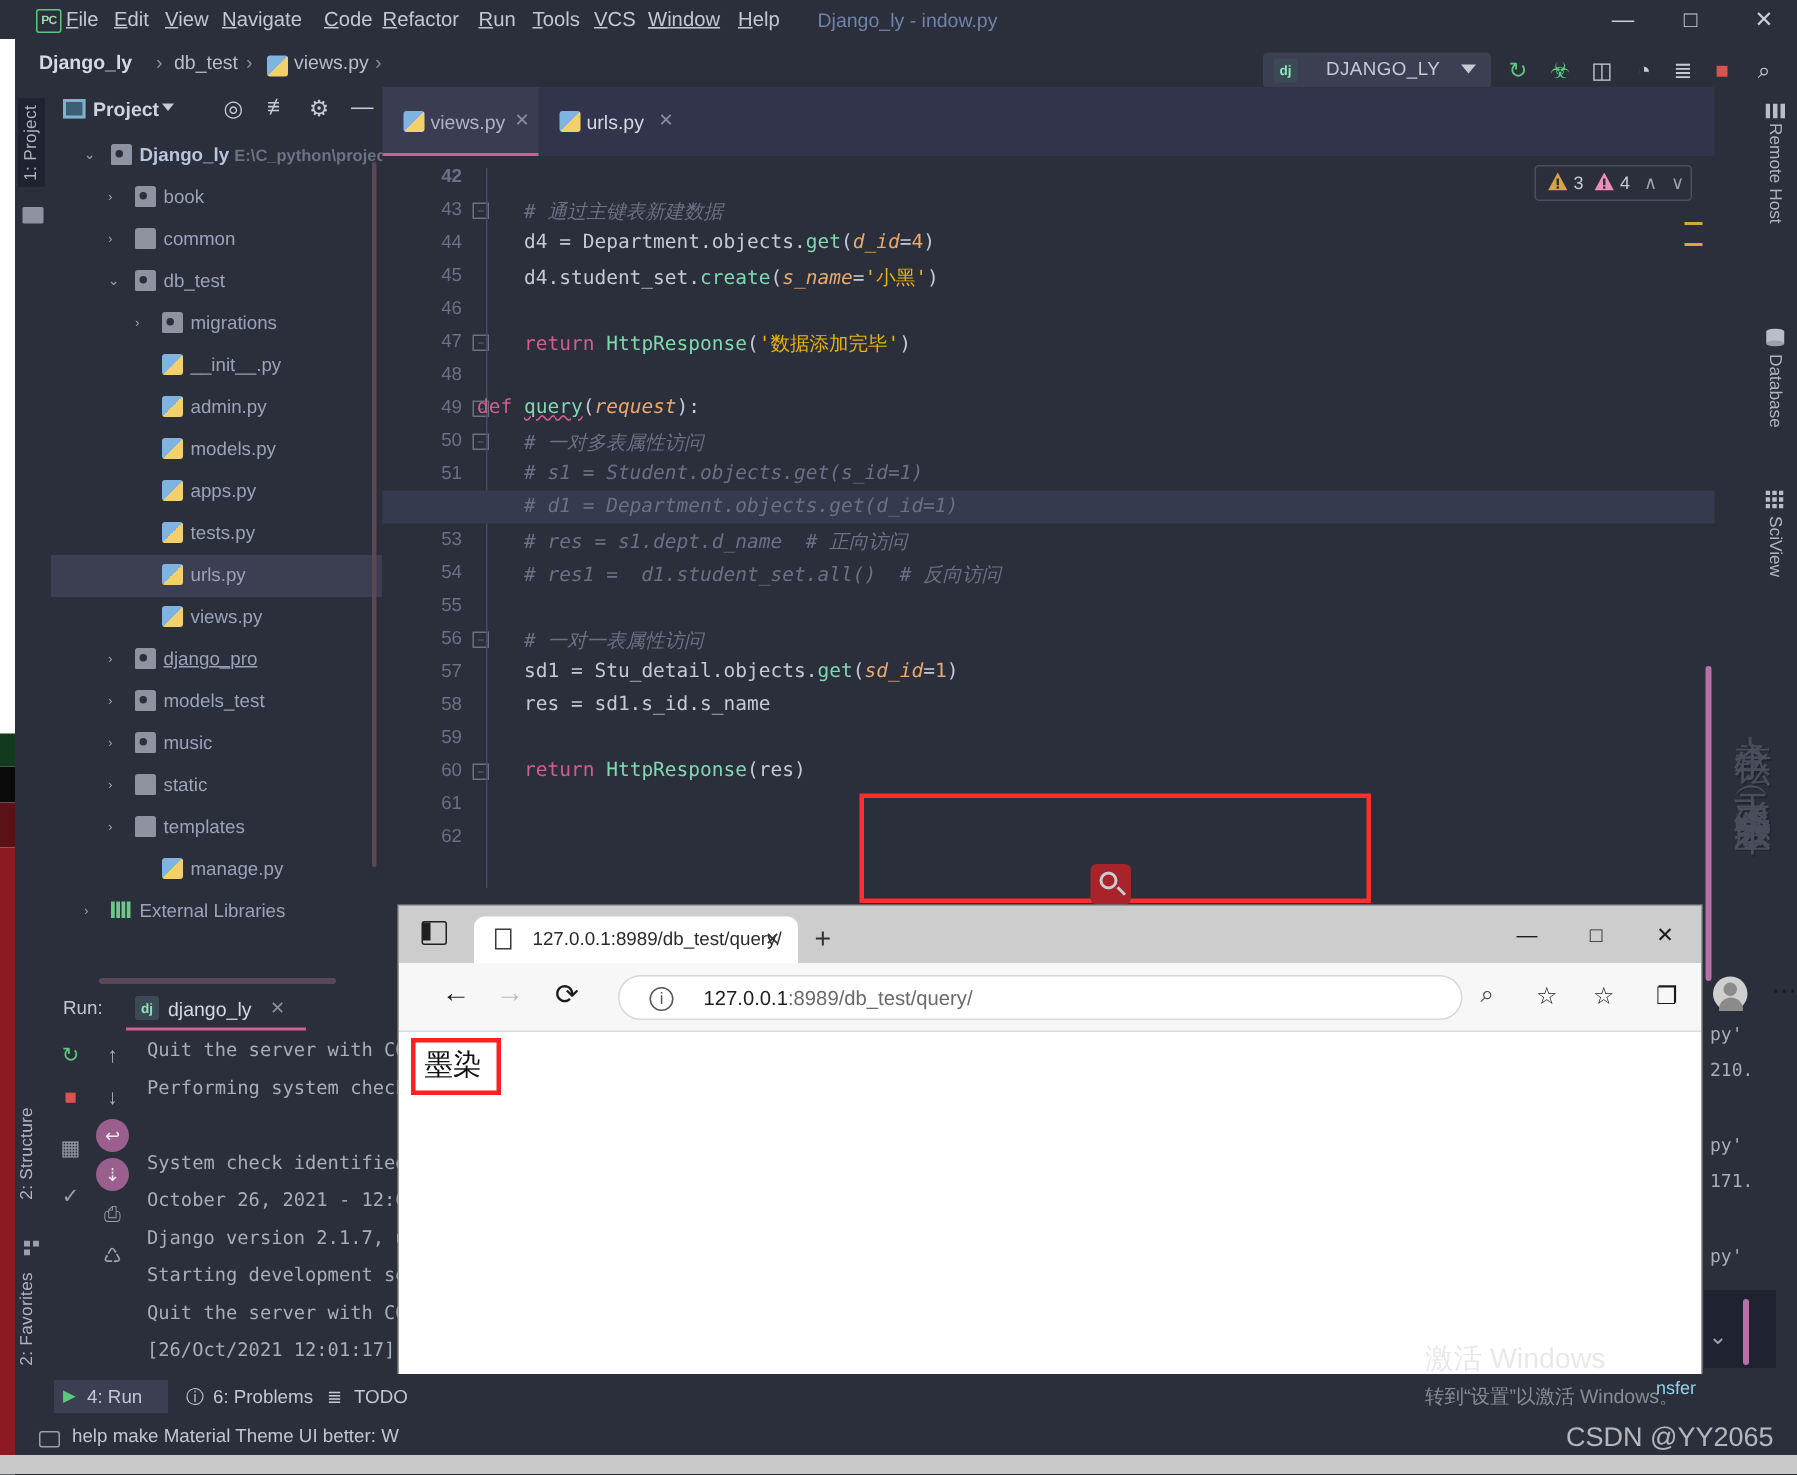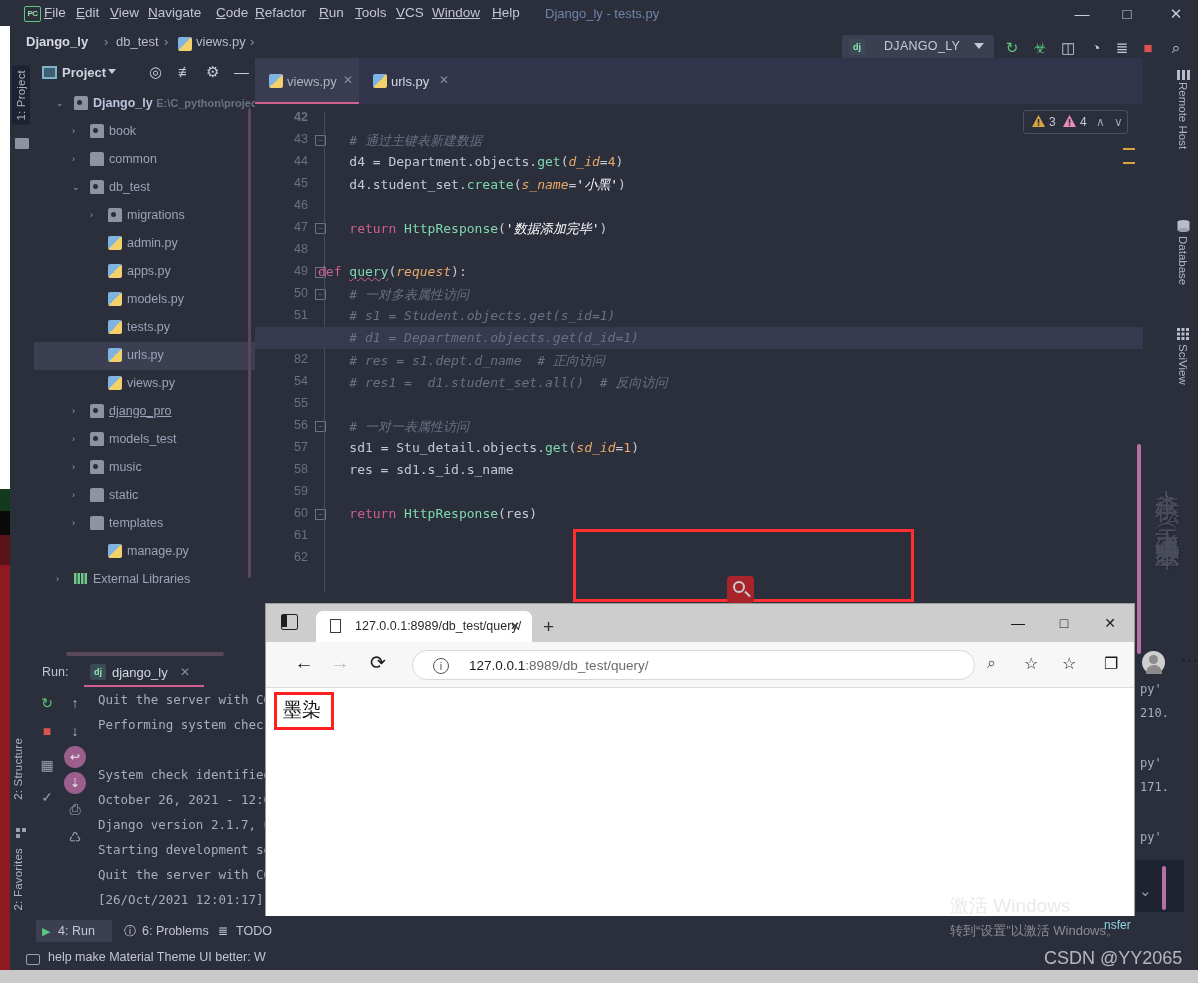--- a/index.html
+++ b/index.html
@@ -102,21 +102,21 @@
   #editor { position:absolute; left:255px; top:104px; width:888px; height:496px; background:#2b2e3b; }
   #gutter { position:absolute; left:0; top:0; width:63px; height:496px; background:#2b2e3b; }
   .lineno { position:absolute; right:10px; font-size:12.5px; color:#6a7085; }
   .fold { position:absolute; left:60px; width:11px; height:11px; border:1px solid #6a7085; color:#6a7085; font-size:8px; text-align:center; line-height:9px;}
   #indentguide { position:absolute; left:69px; top:8px; width:1px; height:480px; background:#454a5e; }
   .codeline { position:absolute; left:63px; height:22px; font-size:13px; white-space:pre; }
   .cl-hl { position:absolute; left:0; width:888px; height:22px; background:#353a4e; }
   .kw  { color:#cf5f8e; }
   .fn  { color:#7fd8b0; }
   .cls { color:#c5c9d4; }
-  .str { color:#ffffff;font-style:italic; }
+  .str { color:#eab308; }
   .num { color:#e8a96a; }
   .cmt { color:#6a7085; font-style:italic; }
   .par { color:#e8a96a; font-style:italic; }
   .plain { color:#c5c9d4; }
   .wavy { text-decoration: underline; text-decoration-style: wavy; text-decoration-color:#cf5f8e; text-decoration-thickness:1px;}
   #redbox1 { position:absolute; left:318px; top:425px; width:341px; height:73px; border:3px solid #ff2f2f; }
   #inspbar { position:absolute; right:15px; top:6px; width:105px; height:24px; border:1px solid #4a4e62; border-radius:3px;}
   #inspbar .w { position:absolute; top:4px; font-size:12px; }
   #editor-scroll { position:absolute; right:2px; top:340px; width:4px; height:210px; background:#b672a6; border-radius:2px; }
   .marker { position:absolute; right:8px; width:12px; height:2px; background:#d9a441; }
@@ -205,21 +205,21 @@
         <span style="position: absolute; left: 100px;"><u>V</u>iew</span>
         <span style="position: absolute; left: 138px;"><u>N</u>avigate</span>
         <span style="position: absolute; left: 206px;"><u>C</u>ode</span>
         <span style="position: absolute; left: 245px;"><u>R</u>efactor</span>
         <span style="position: absolute; left: 309px;"><u>R</u>un</span>
         <span style="position: absolute; left: 345px;"><u>T</u>ools</span>
         <span style="position: absolute; left: 386px;"><u>V</u>CS</span>
         <span style="position: absolute; left: 422px; text-decoration: underline;"><u>W</u>indow</span>
         <span style="position: absolute; left: 482px;"><u>H</u>elp</span>
       </div>
-    <div class="wintitle nosel">Django_ly - tests.py</div>
+    <div class="wintitle nosel">Django_ly - indow.py</div>
     <div class="wbtn" style="left:1053px">—</div>
     <div class="wbtn" style="left:1098px">□</div>
     <div class="wbtn" style="left:1147px">✕</div>
   </div>
 
   <div id="breadcrumb">
     <div class="crumb nosel" style="left:16px; font-weight:bold; color:#d6dae3;">Django_ly</div>
     <div class="crumb nosel" style="left:94px; color:#8990a0;">›</div>
     <div class="crumb nosel" style="left:106px;">db_test</div>
     <div class="crumb nosel" style="left:154px; color:#8990a0;">›</div>
@@ -287,29 +287,33 @@
           <span class="ficon folder mod" style="left:56px"></span>
           <span class="tlabel" style="left:75px;">db_test</span>
         </div>
         <div class="tnode">
           <span class="arrow" style="left:56px">›</span>
           <span class="ficon folder mod" style="left:74px"></span>
           <span class="tlabel" style="left:93px;">migrations</span>
         </div>
         <div class="tnode">
           <span class="ficon pyicon" style="left:74px"></span>
+          <span class="tlabel" style="left:93px;">__init__.py</span>
+        </div>
+        <div class="tnode">
+          <span class="ficon pyicon" style="left:74px"></span>
           <span class="tlabel" style="left:93px;">admin.py</span>
         </div>
         <div class="tnode">
           <span class="ficon pyicon" style="left:74px"></span>
+          <span class="tlabel" style="left:93px;">models.py</span>
+        </div>
+        <div class="tnode">
+          <span class="ficon pyicon" style="left:74px"></span>
           <span class="tlabel" style="left:93px;">apps.py</span>
-        </div>
-        <div class="tnode">
-          <span class="ficon pyicon" style="left:74px"></span>
-          <span class="tlabel" style="left:93px;">models.py</span>
         </div>
         <div class="tnode">
           <span class="ficon pyicon" style="left:74px"></span>
           <span class="tlabel" style="left:93px;">tests.py</span>
         </div>
         <div class="tnode sel">
           <span class="ficon pyicon" style="left:74px"></span>
           <span class="tlabel" style="left:93px;">urls.py</span>
         </div>
         <div class="tnode">
@@ -384,21 +388,21 @@
         <div class="lineno nosel" style="top: 94px;">46</div>
         <div class="lineno nosel" style="top: 116px;">47</div>
         <div class="fold nosel" style="top: 119px;">−</div>
         <div class="lineno nosel" style="top: 138px;">48</div>
         <div class="lineno nosel" style="top: 160px;">49</div>
         <div class="fold nosel" style="top: 163px;">−</div>
         <div class="lineno nosel" style="top: 182px;">50</div>
         <div class="fold nosel" style="top: 185px;">−</div>
         <div class="lineno nosel" style="top: 204px;">51</div>
         <div class="lineno nosel" style="top: 226px; color: rgb(198, 202, 212);">52</div>
-        <div class="lineno nosel" style="top: 248px;">82</div>
+        <div class="lineno nosel" style="top: 248px;">53</div>
         <div class="lineno nosel" style="top: 270px;">54</div>
         <div class="lineno nosel" style="top: 292px;">55</div>
         <div class="lineno nosel" style="top: 314px;">56</div>
         <div class="fold nosel" style="top: 317px;">−</div>
         <div class="lineno nosel" style="top: 336px;">57</div>
         <div class="lineno nosel" style="top: 358px;">58</div>
         <div class="lineno nosel" style="top: 380px;">59</div>
         <div class="lineno nosel" style="top: 402px;">60</div>
         <div class="fold nosel" style="top: 405px;">−</div>
         <div class="lineno nosel" style="top: 424px;">61</div>

